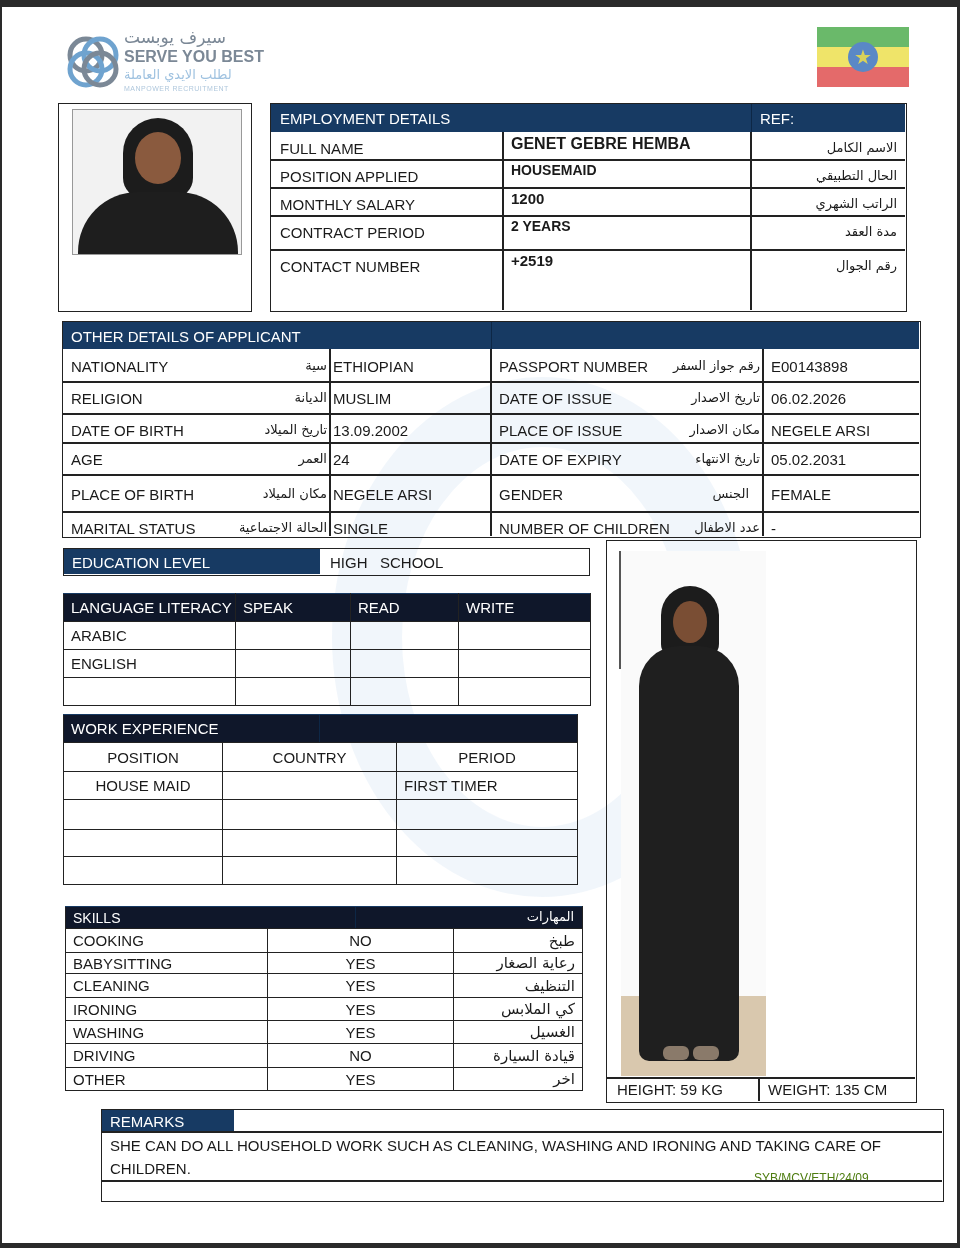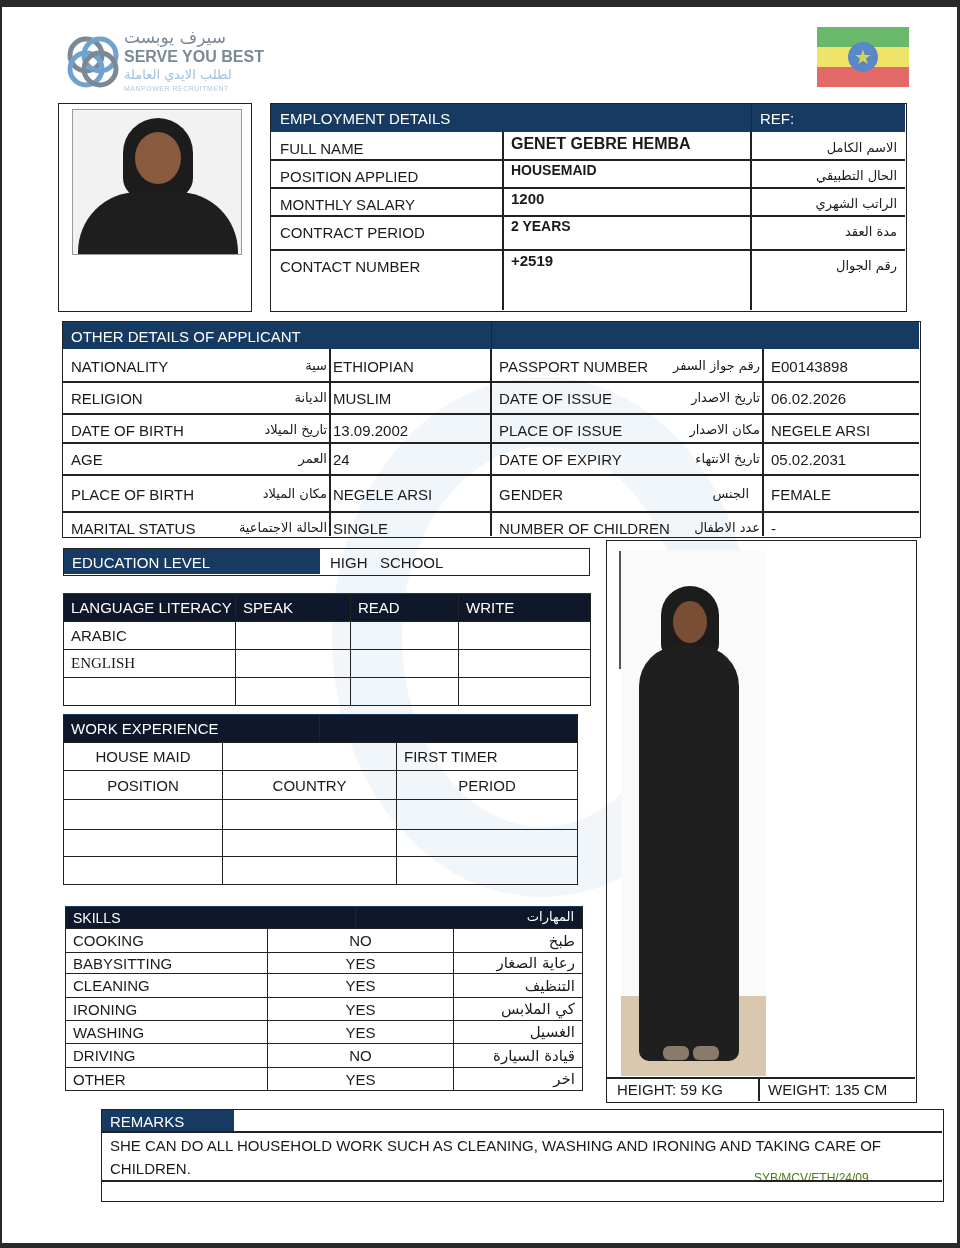--- a/index.html
+++ b/index.html
@@ -203,21 +203,21 @@
       <td class="h">SPEAK</td>
       <td class="h">READ</td>
       <td class="h">WRITE</td>
     </tr>
     <tr style="height:28px;">
       <td>ARABIC</td>
           <td></td>
           <td></td>
           <td></td>
     </tr>
-    <tr style="height:28px;font-family:Liberation Serif, serif;">
+    <tr style="height:28px;">
       <td>ENGLISH</td>
           <td></td>
           <td></td>
           <td></td>
     </tr>
     <tr style="height:28px;">
       <td></td>
           <td></td>
           <td></td>
           <td></td>
@@ -231,29 +231,29 @@
         <col style="width:174px">
         <col style="width:181px">
       </colgroup>
     <tbody>
         <tr style="height:28px;">
       <td class="h" colspan="3" style="position:relative;">
         <span>WORK EXPERIENCE</span>
         <span style="position:absolute;left:255px;top:0;width:1px;height:100%;background:#0d2746;"></span>
       </td>
     </tr>
-    <tr style="height:28px;">
-      <td class="ctr">HOUSE MAID</td>
-      <td></td>
-      <td>FIRST TIMER</td>
-    </tr>
     <tr style="height:29px;">
       <td class="ctr">POSITION</td>
       <td class="ctr">COUNTRY</td>
       <td class="ctr">PERIOD</td>
+    </tr>
+    <tr style="height:28px;">
+      <td class="ctr">HOUSE MAID</td>
+      <td></td>
+      <td>FIRST TIMER</td>
     </tr>
     <tr style="height:30px;">
       <td></td>
           <td></td>
           <td></td>
     </tr>
     <tr style="height:27px;">
       <td></td>
           <td></td>
           <td></td>

